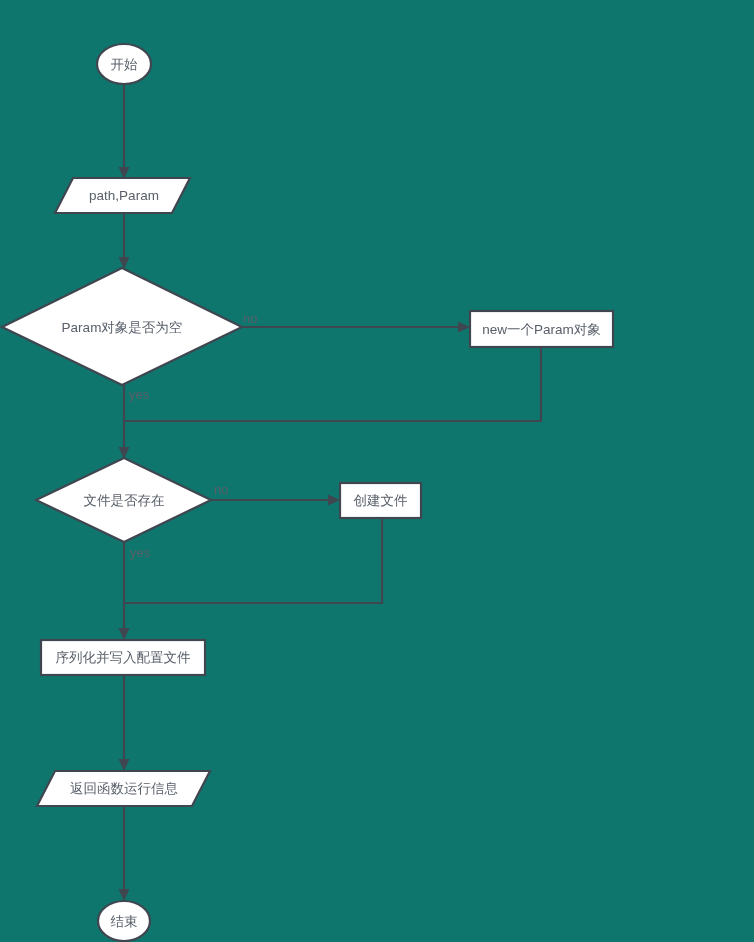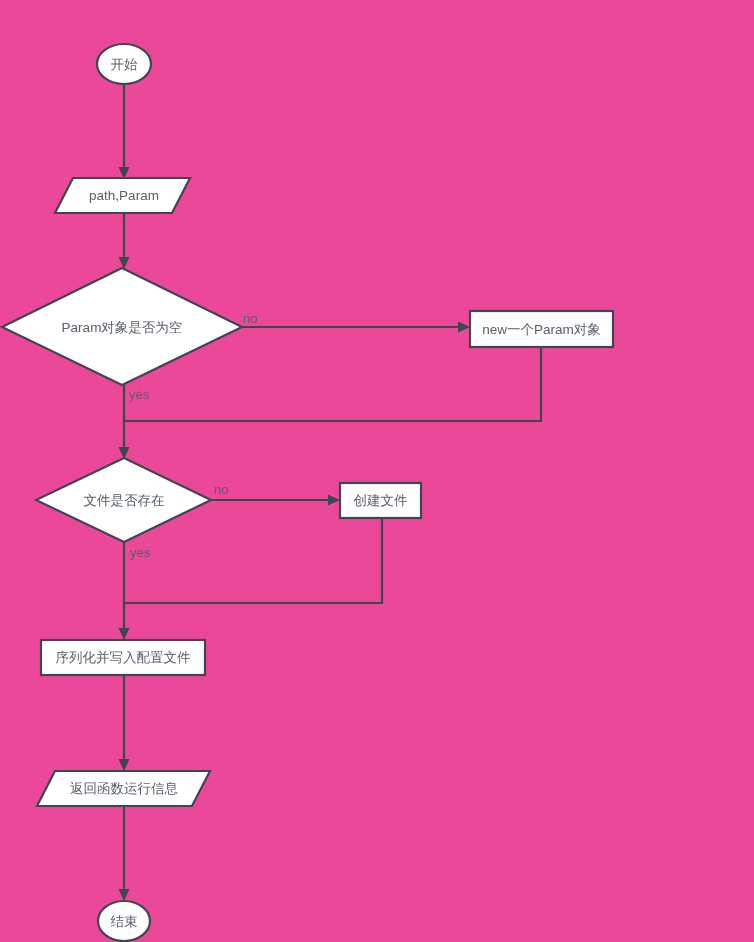--- a/index.html
+++ b/index.html
@@ -11,21 +11,21 @@
   body {
     width: 754px;
     height: 942px;
     overflow: hidden;
     font-family: "Liberation Sans", "DejaVu Sans", sans-serif;
   }
   #flow-wrap {
     position: relative;
     width: 754px;
     height: 942px;
-    background: #ec4899;
+    background: #0f766e;
     text-align: center;
   }
   svg#flow-svg {
     position: absolute;
     left: 0;
     top: 0;
     width: 754px;
     height: 942px;
     display: block;
   }

